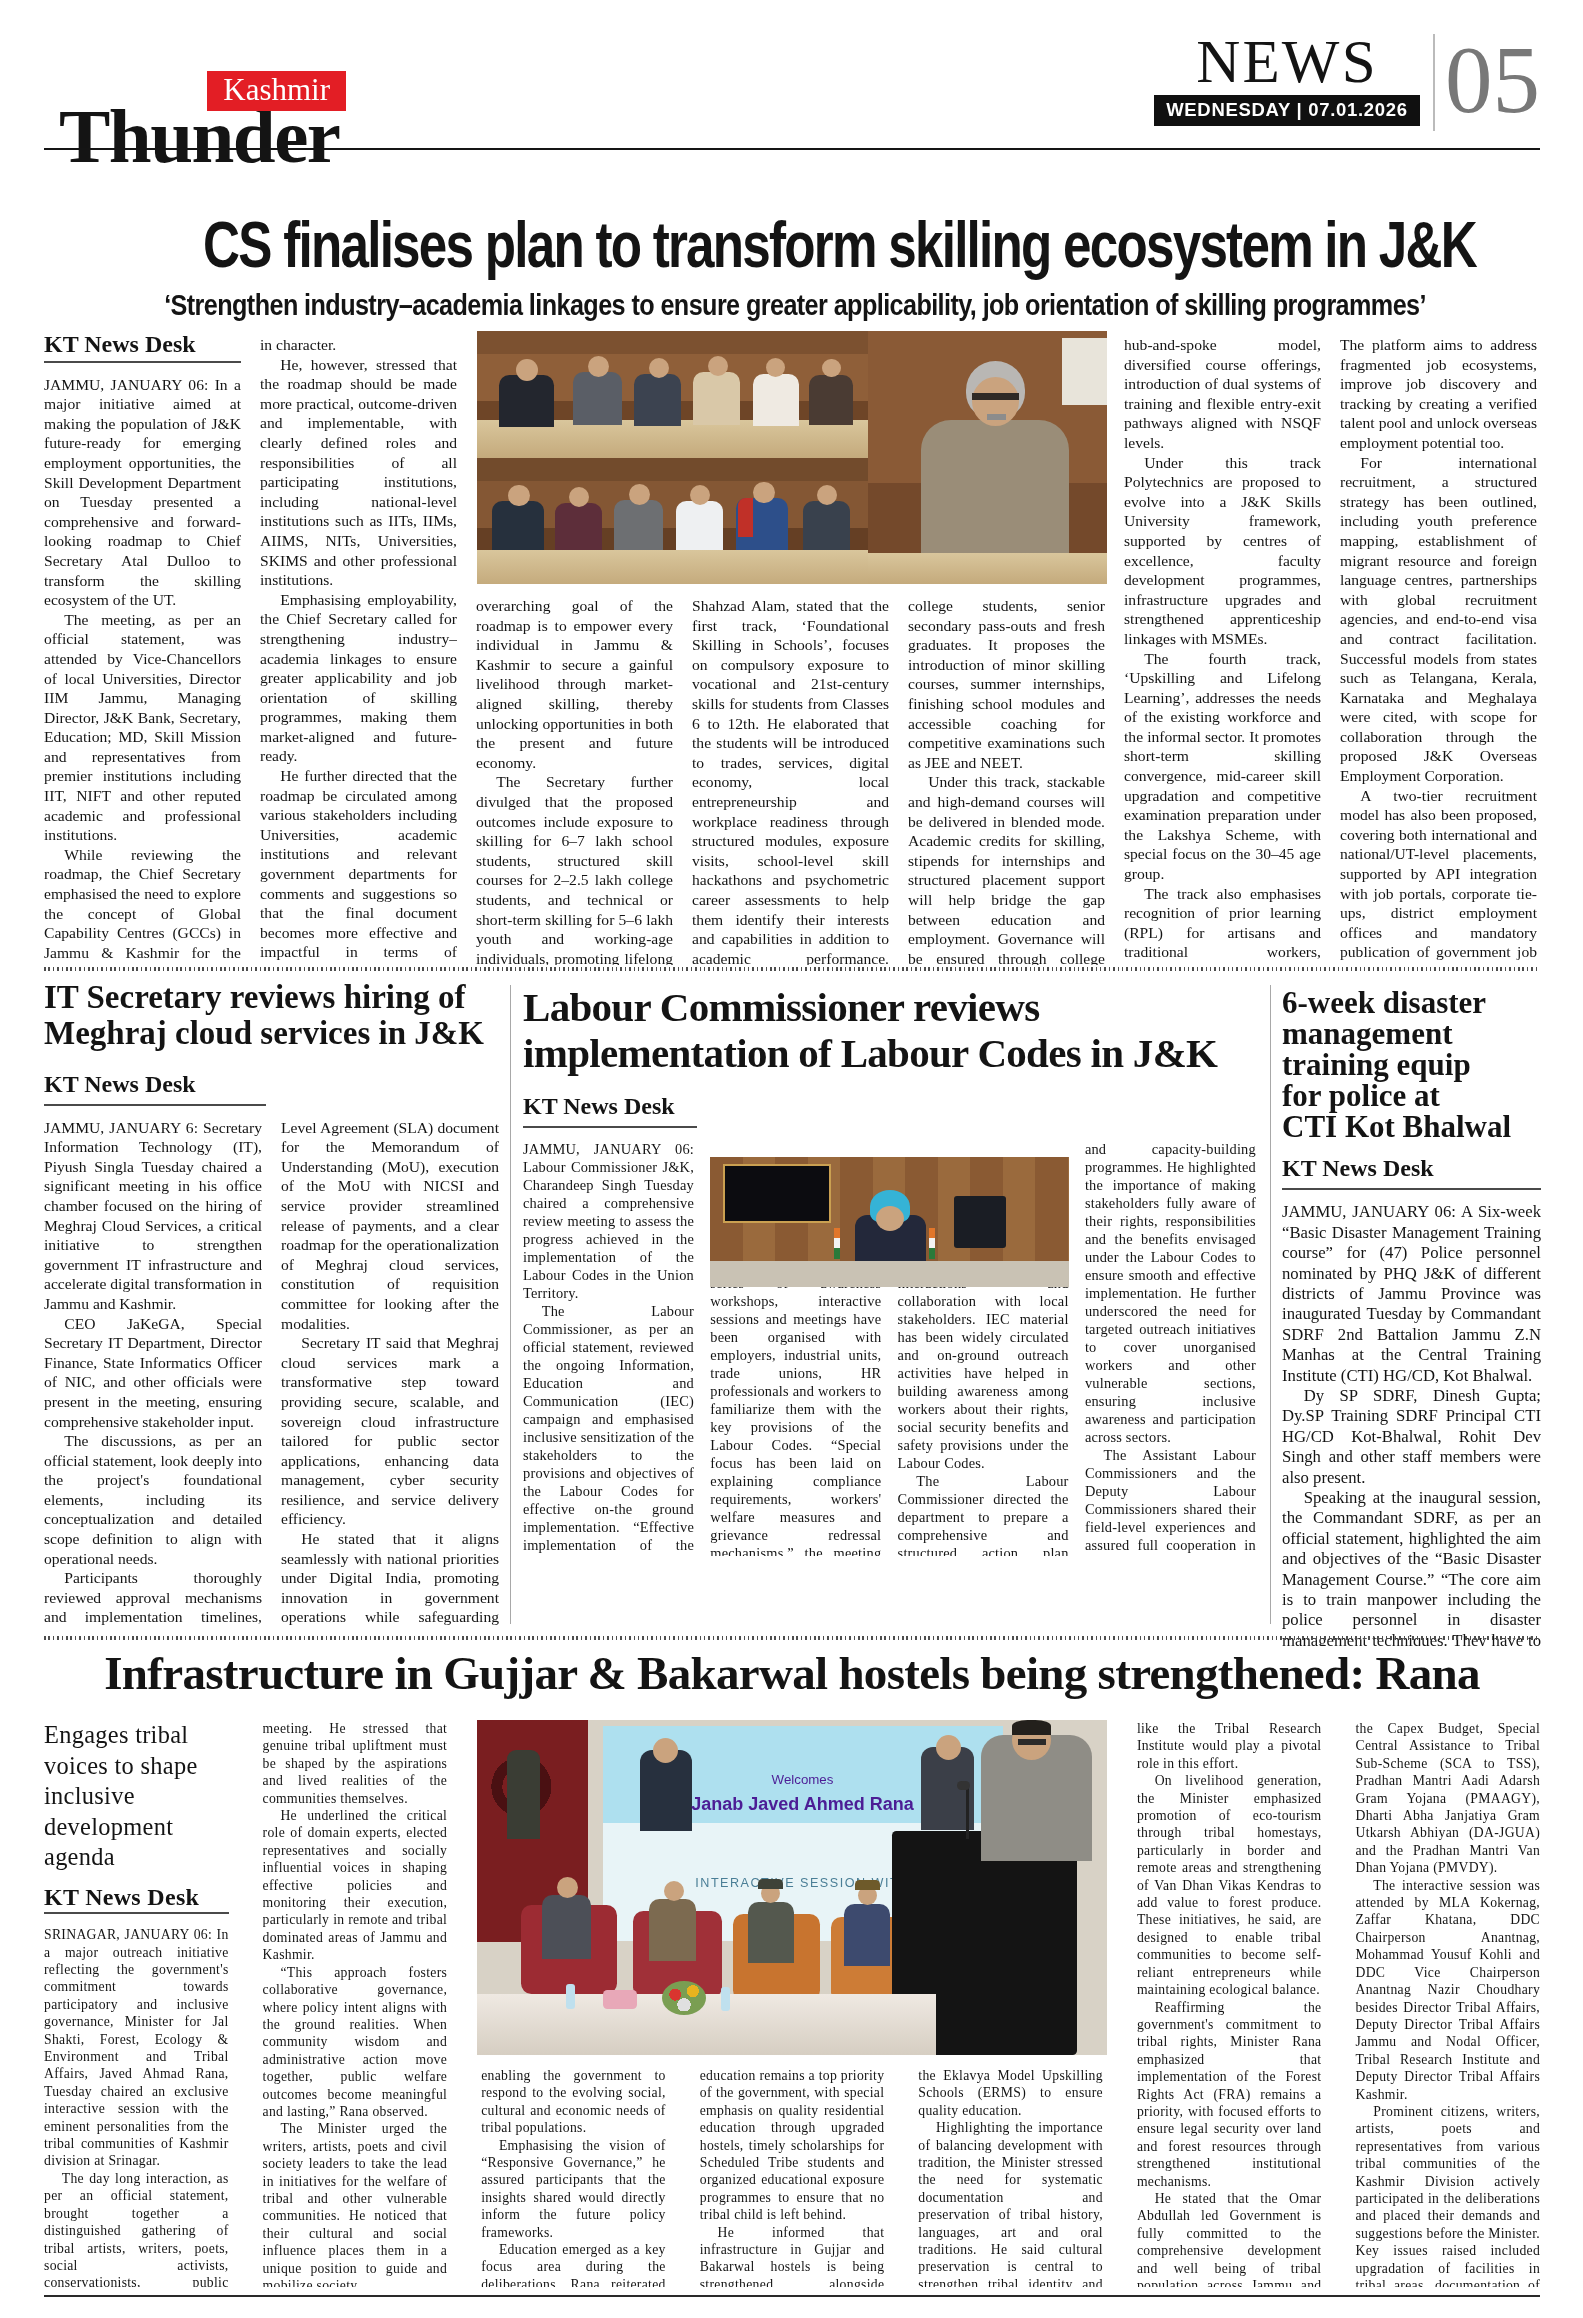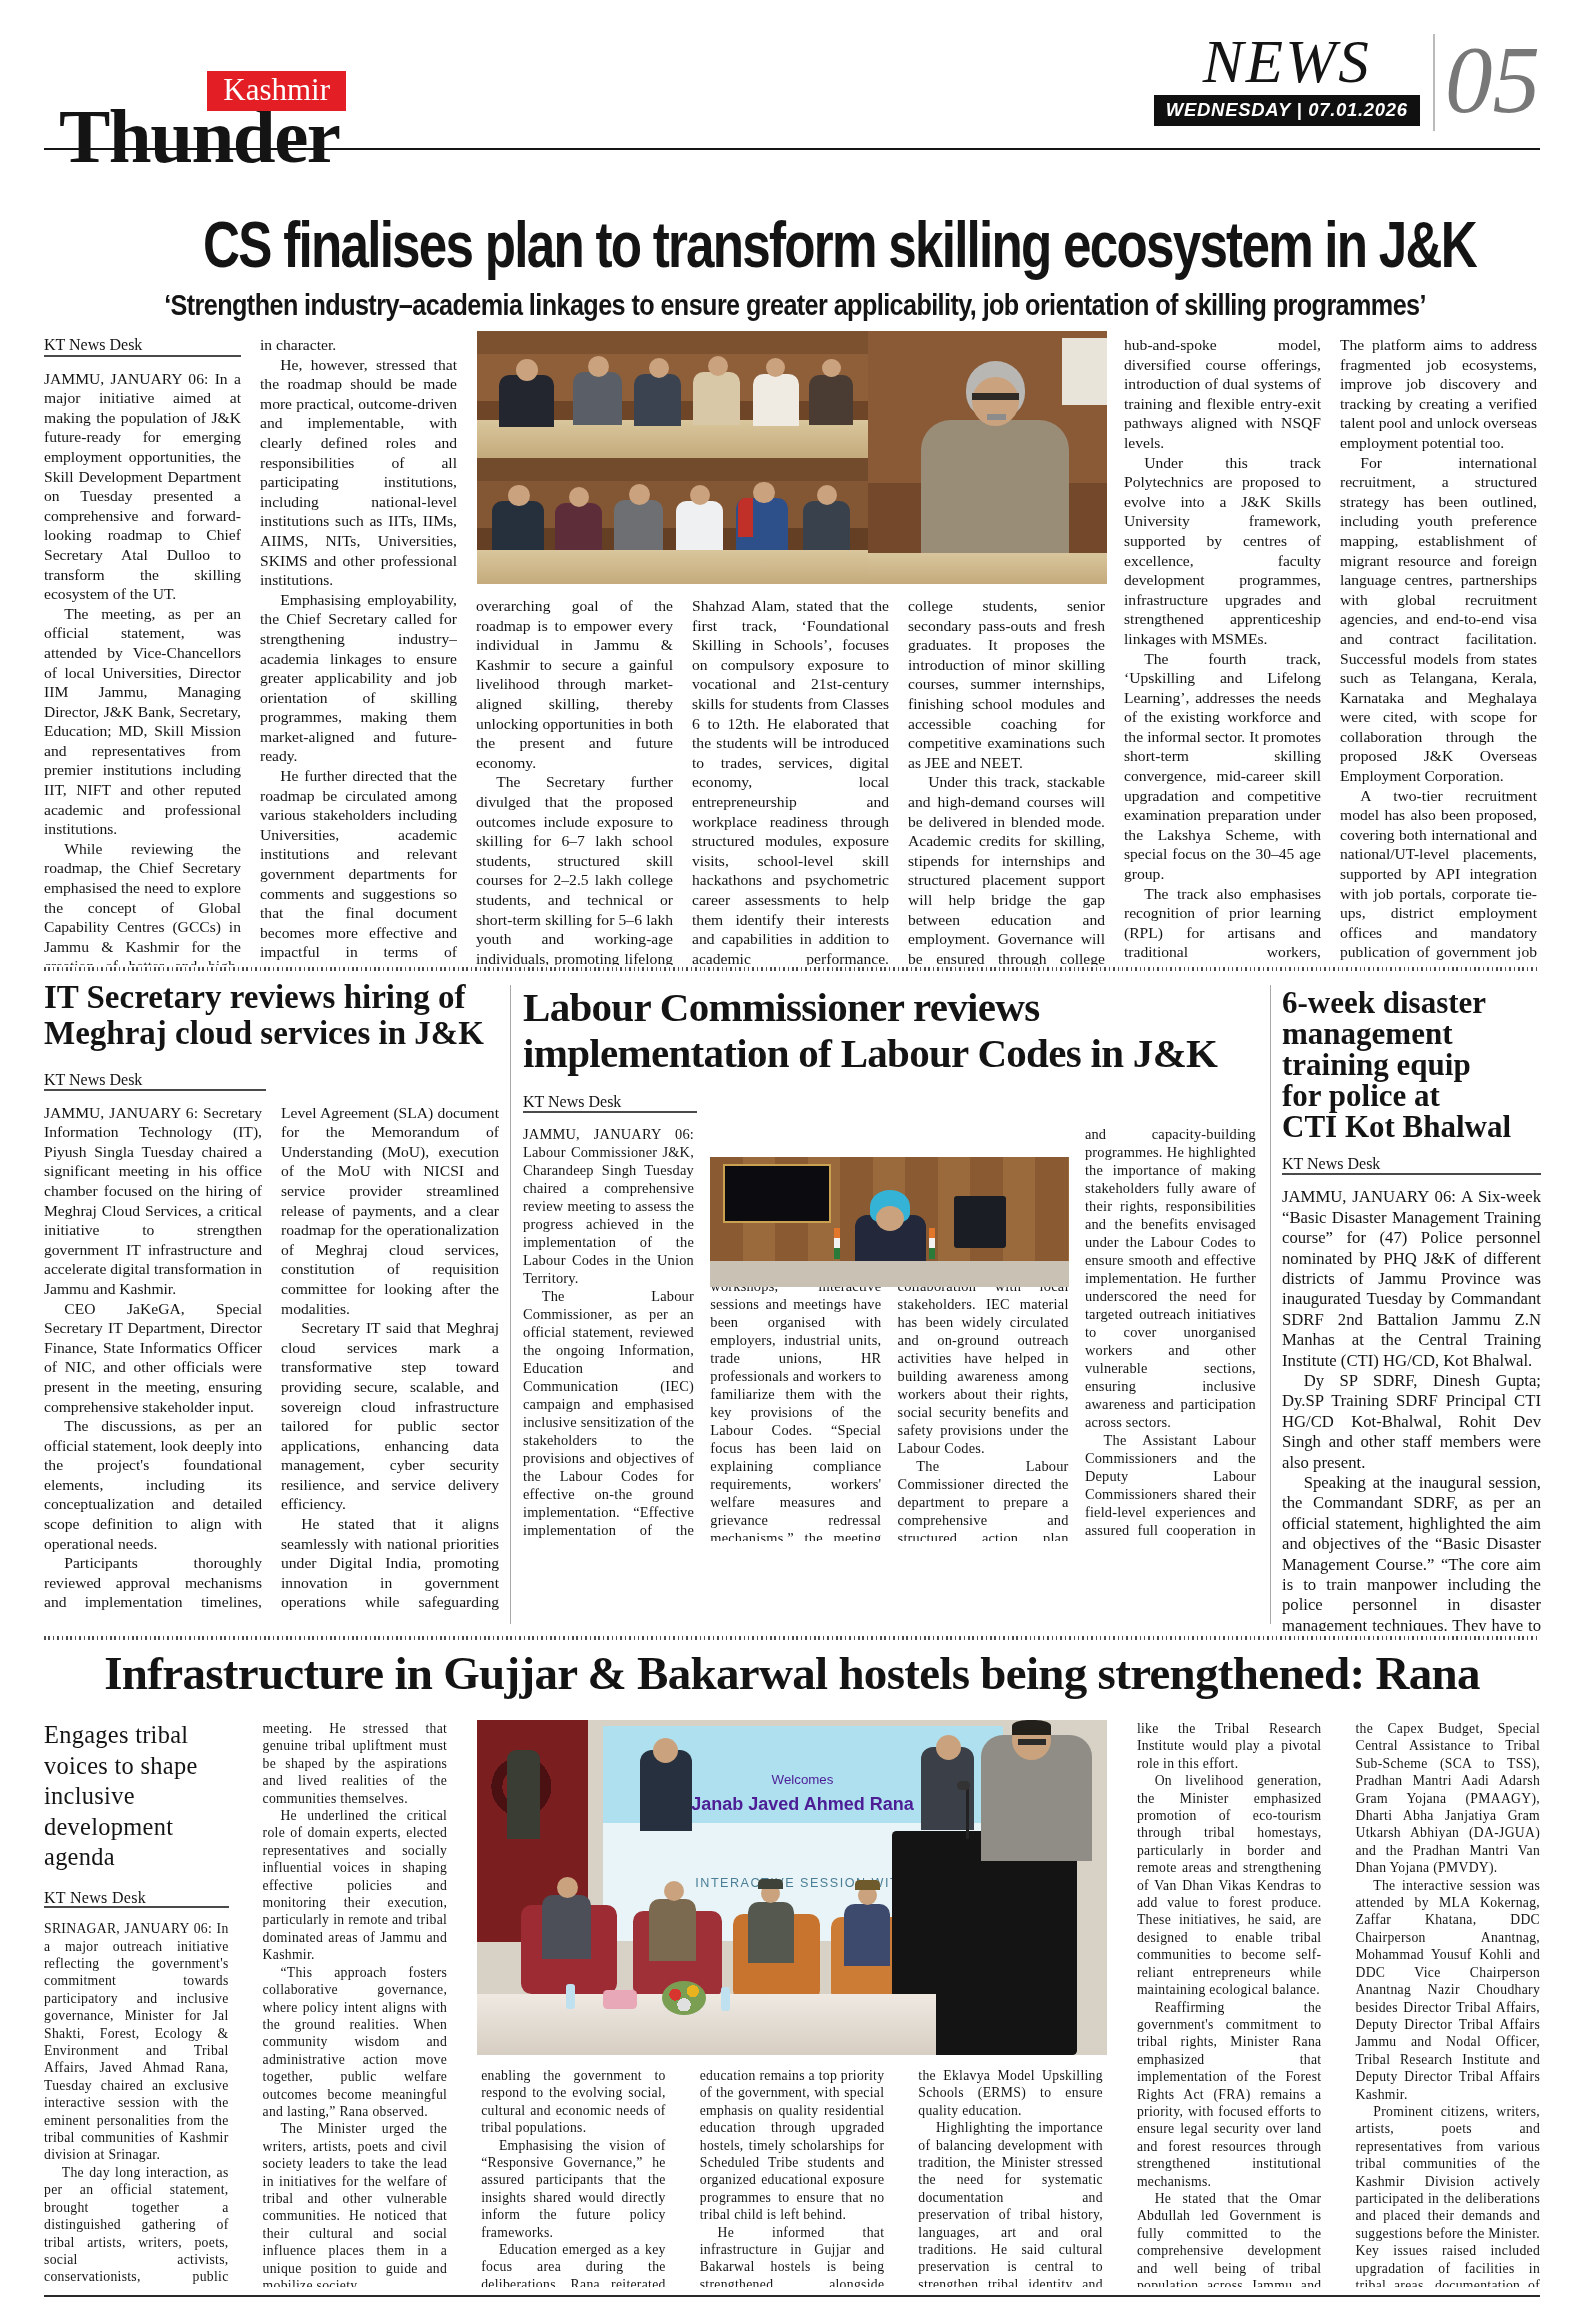--- a/index.html
+++ b/index.html
@@ -7,34 +7,34 @@
        font-family:"Liberation Serif", serif;position:relative;overflow:hidden;}
 
   
   .header{position:absolute;left:44px;top:25px;width:1496px;height:117px;}
   .masthead{position:absolute;left:15px;top:19px;width:519px;height:111px;margin-top:27px;}
   .thunder{font-family:"Liberation Serif",serif;font-weight:700;font-size:77px;
            letter-spacing:-1.5px;line-height:1;position:absolute;left:0;top:27px;}
   .kashmir-badge{position:absolute;left:148px;top:0px;background:#e31e25;color:#ffffff;
            font-family:"Liberation Serif",serif;font-size:31px;font-weight:400;
            padding:3px 16.3px 6px 16.3px;line-height:1;}
-  .head-right{position:absolute;right:0;top:6px;display:flex;align-items:stretch;font-style:italic;}
+  .head-right{position:absolute;right:0;top:6px;display:flex;align-items:stretch;}
   .news-block{display:flex;flex-direction:column;align-items:center;margin-right:13.3px;}
   .news-title{font-family:"Liberation Serif",serif;font-size:61px;line-height:1.0;
            letter-spacing:2.2px;font-weight:400;}
   .date-bar{background:#101010;color:#ffffff;font-family:"Liberation Sans",sans-serif;
            font-weight:700;font-size:18.5px;letter-spacing:0.7px;padding:4.4px 12px;margin-top:3px;}
   .vdiv{width:1.5px;background:#bbbbbb;margin:3px 10.4px 0 0;}
   .page-number{font-family:"Liberation Serif",serif;font-size:95px;line-height:1.05;
            color:#787878;font-weight:400;}
   .header-rule{position:absolute;left:44px;top:148px;width:1496px;height:2.2px;background:#151515;}
 
   
-  .byline{font-family:"Liberation Serif",serif;font-weight:400;font-size:16px;
-          border-bottom:2.2px solid #4a4a4a;margin-bottom:12px;}
+  .byline{font-family:"Liberation Serif",serif;font-weight:700;font-size:24px;
+          border-bottom:2.2px solid #4a4a4a;padding-bottom:6px;margin-bottom:12px;}
   .cols{display:flex;}
   .col{overflow:hidden;}
   .col p{margin:0;text-align:justify;}
   .col p + p{text-indent:1.3em;}
   .dotsep{position:absolute;left:44px;width:1496px;height:4.4px;
           background:repeating-linear-gradient(90deg,#4d4d4d 0 1.5px,transparent 1.5px 4.4px);}
   .vline{position:absolute;width:0.7px;background:#a8a8a8;}
 
   
   .h1wrap{position:absolute;left:44px;top:213px;width:1496px;text-align:center;}

